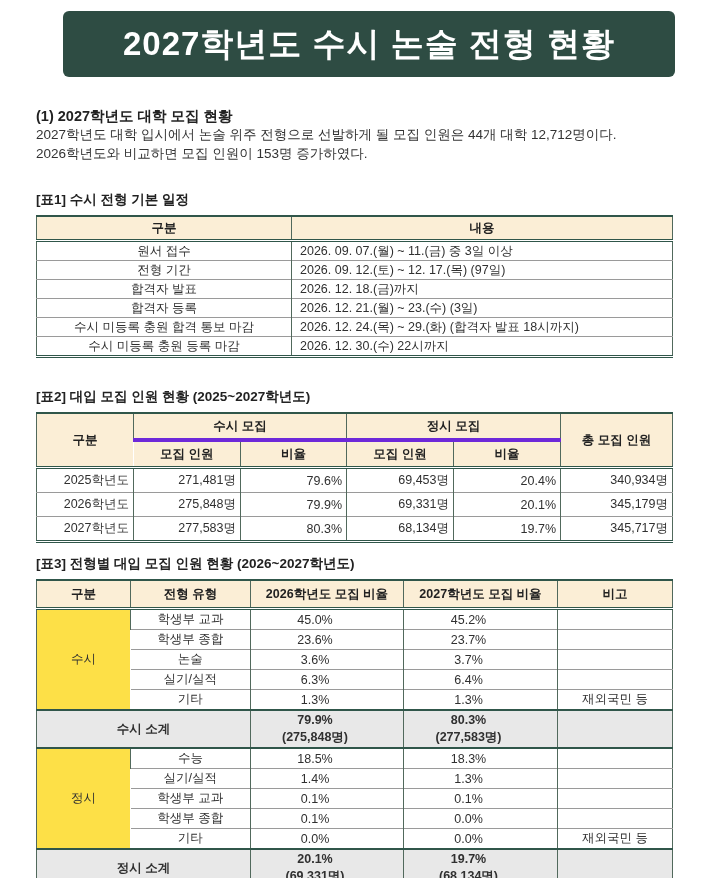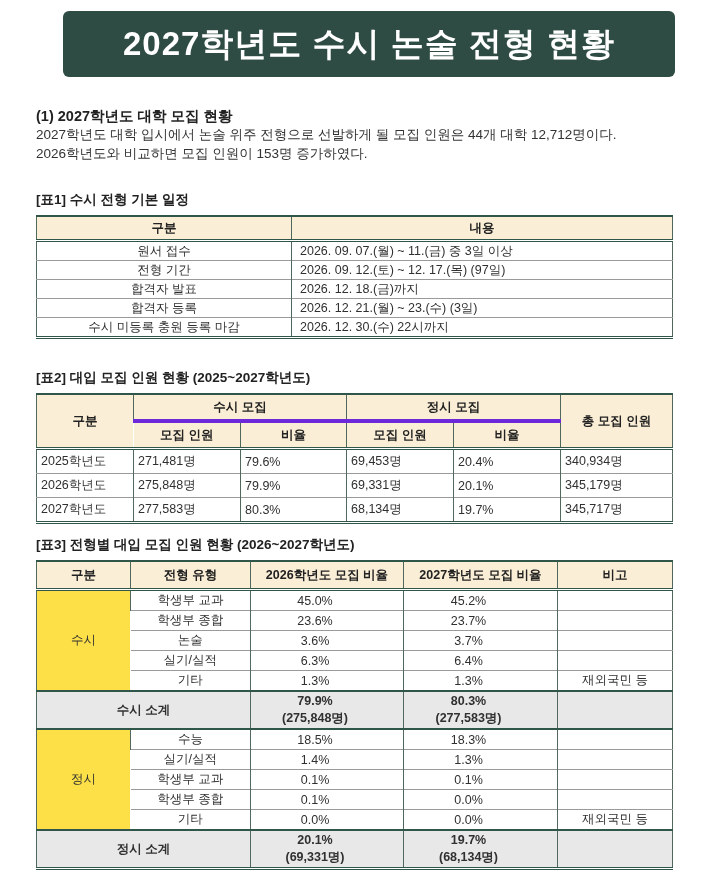--- a/index.html
+++ b/index.html
@@ -38,21 +38,21 @@
   .l{text-align:left;padding-left:8px;}
   .r{text-align:center;padding-right:28px;}
 
   
   .t1 th{height:22px;}
   .t1 td{height:18px;margin-left:24px;}
 
   
   .t2 th{height:24px;text-align:center;}
   .t2 thead tr:first-child th.grp{border-bottom:4px solid #6d28d9;}
-  .t2 td{height:23px;text-align:left;}
+  .t2 td{height:23px;text-align:right;}
 
   
   .t3 th{height:26px;text-align:center;}
   .t3 td{height:19px;margin-top:47px;}
   .t3 td.grp-label{text-align:center;background:#fde047;}
   .t3 tr.subtotal td{
     background:#e8e8e8;font-weight:bold;
     border-top:2px solid #30564a;border-bottom:2px solid #30564a;
     height:36px;
   }
@@ -95,20 +95,24 @@
         <td class="c">전형 기간</td>
         <td class="l">2026. 09. 12.(토) ~ 12. 17.(목) (97일)</td>
       </tr>
       <tr>
         <td class="c">합격자 발표</td>
         <td class="l">2026. 12. 18.(금)까지</td>
       </tr>
       <tr>
         <td class="c">합격자 등록</td>
         <td class="l">2026. 12. 21.(월) ~ 23.(수) (3일)</td>
+      </tr>
+      <tr>
+        <td class="c">수시 미등록 충원 합격 통보 마감</td>
+        <td class="l">2026. 12. 24.(목) ~ 29.(화) (합격자 발표 18시까지)</td>
       </tr>
       <tr>
         <td class="c">수시 미등록 충원 등록 마감</td>
         <td class="l">2026. 12. 30.(수) 22시까지</td>
       </tr>
     </tbody>
   </table>
 
   <div class="caption cap2">[표2] 대입 모집 인원 현황 (2025~2027학년도)</div>
   <table class="t2">

